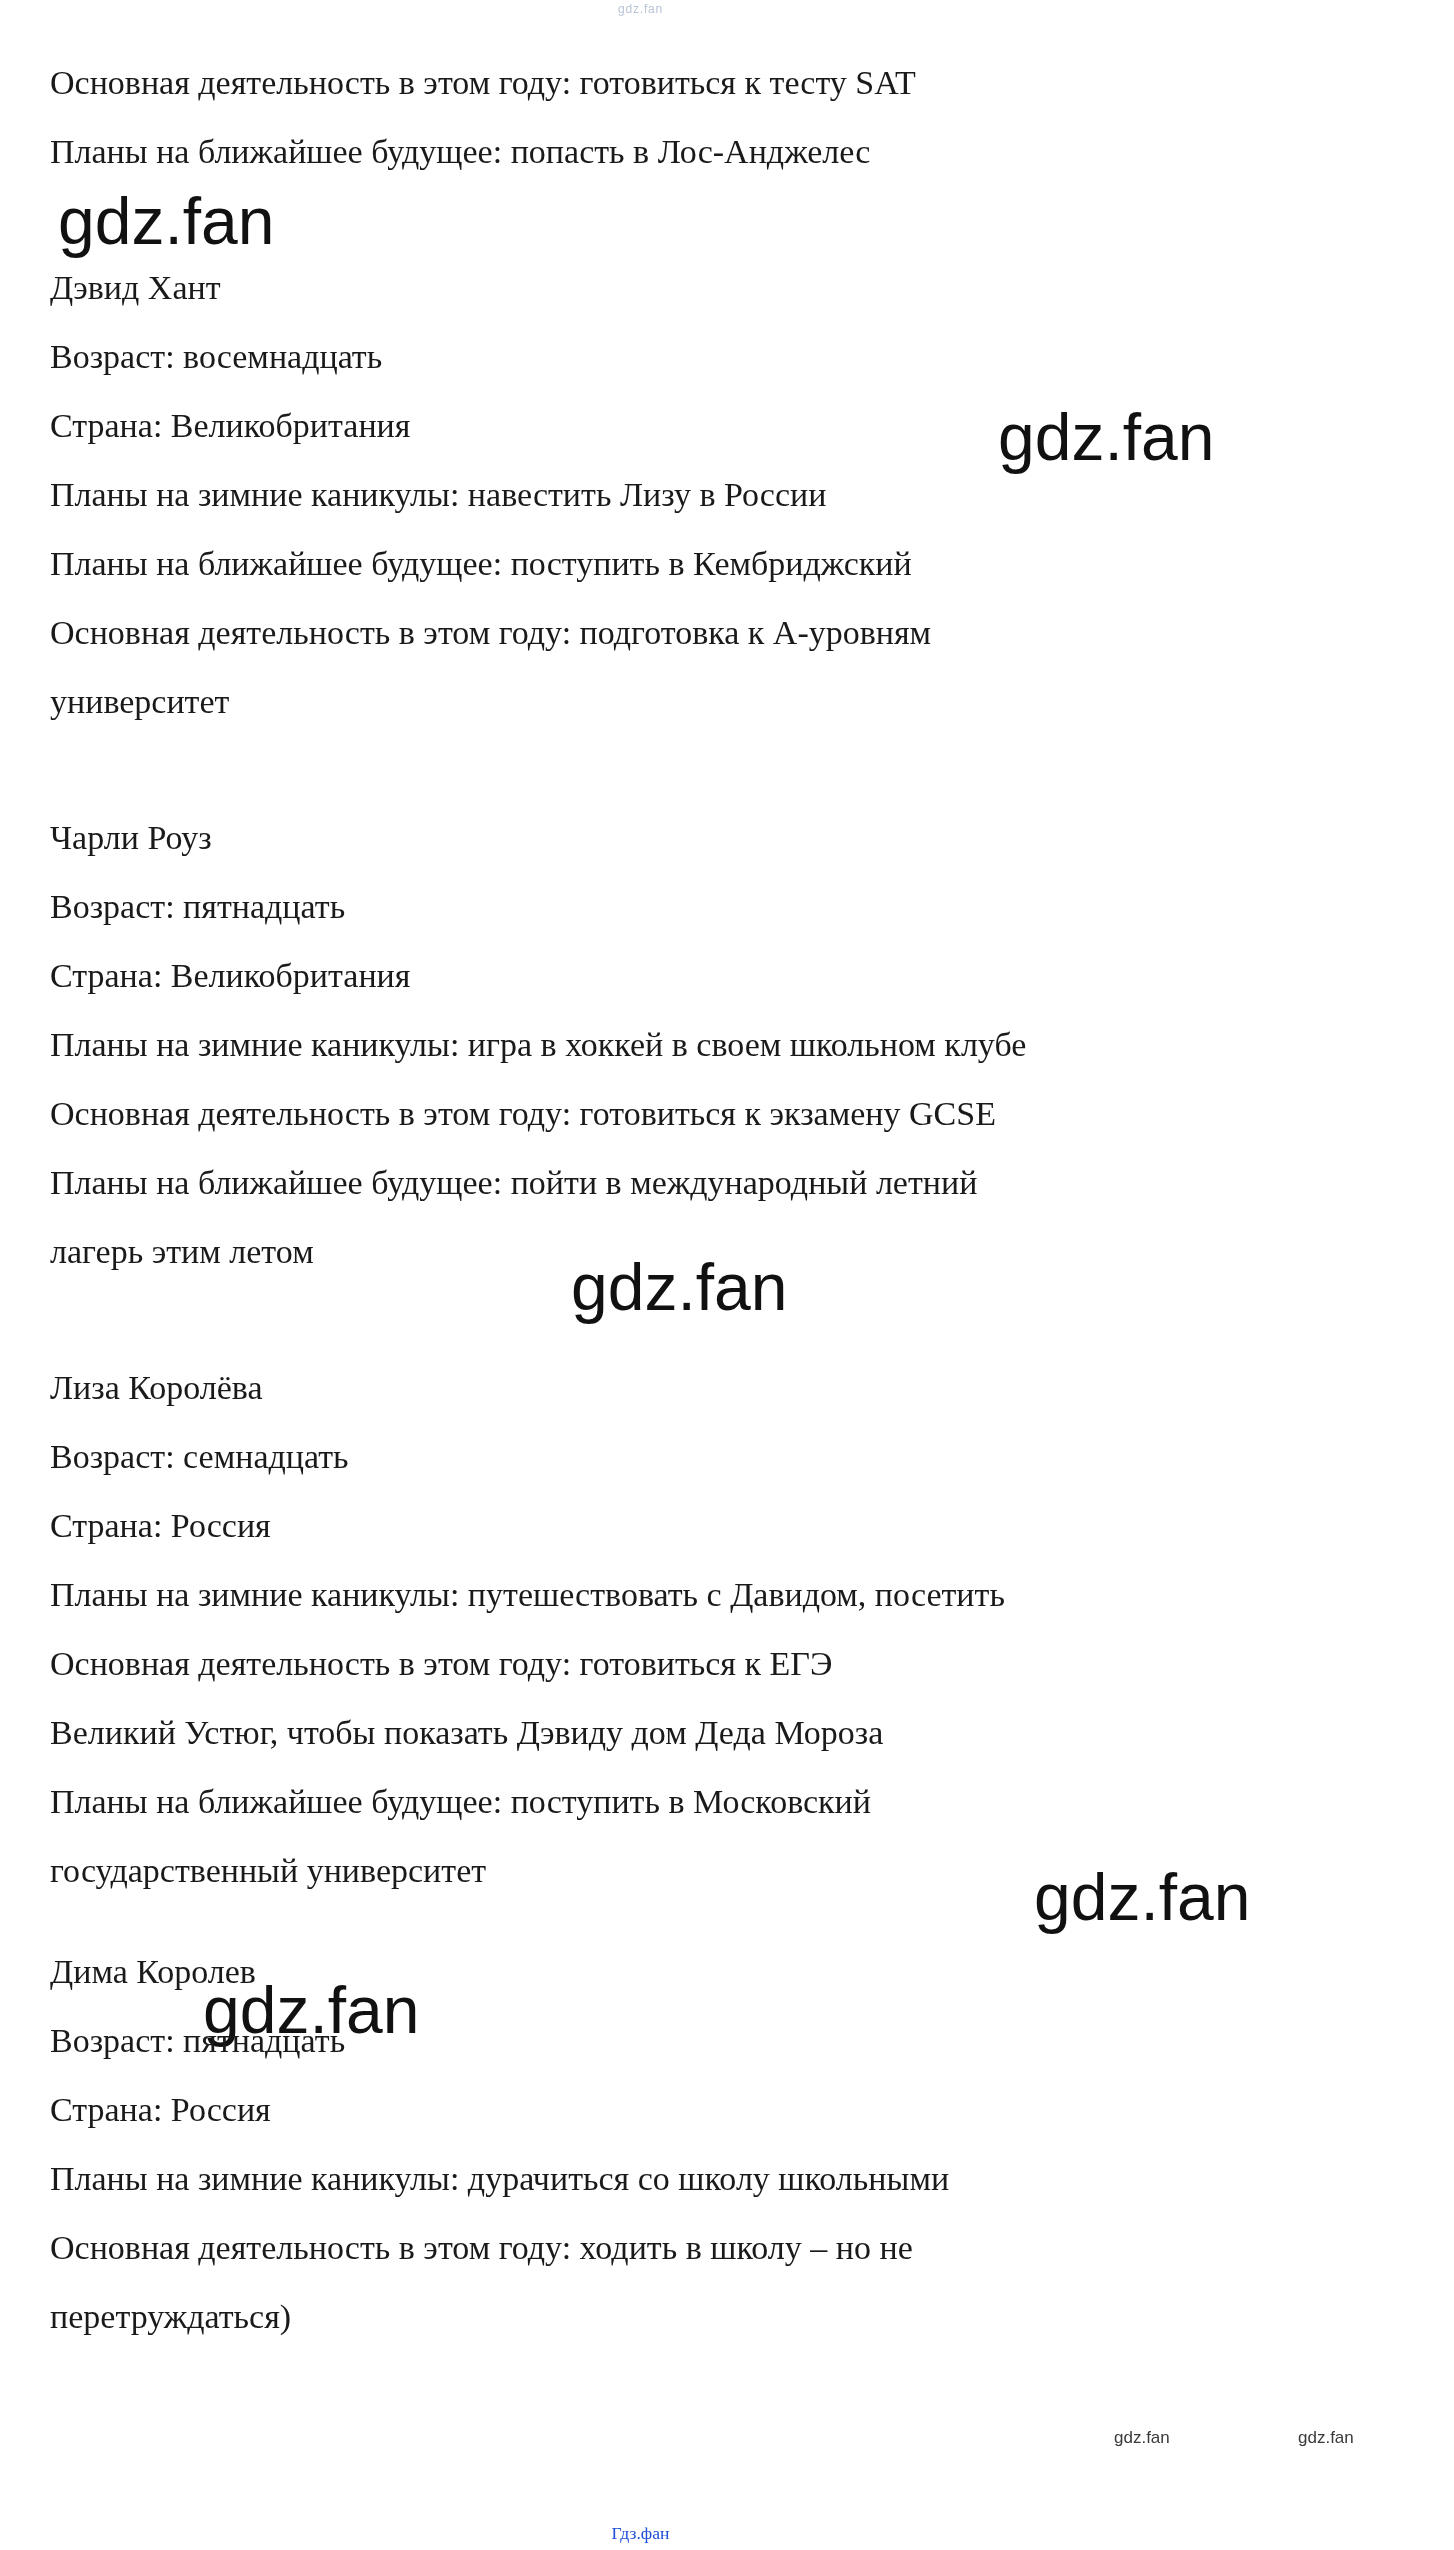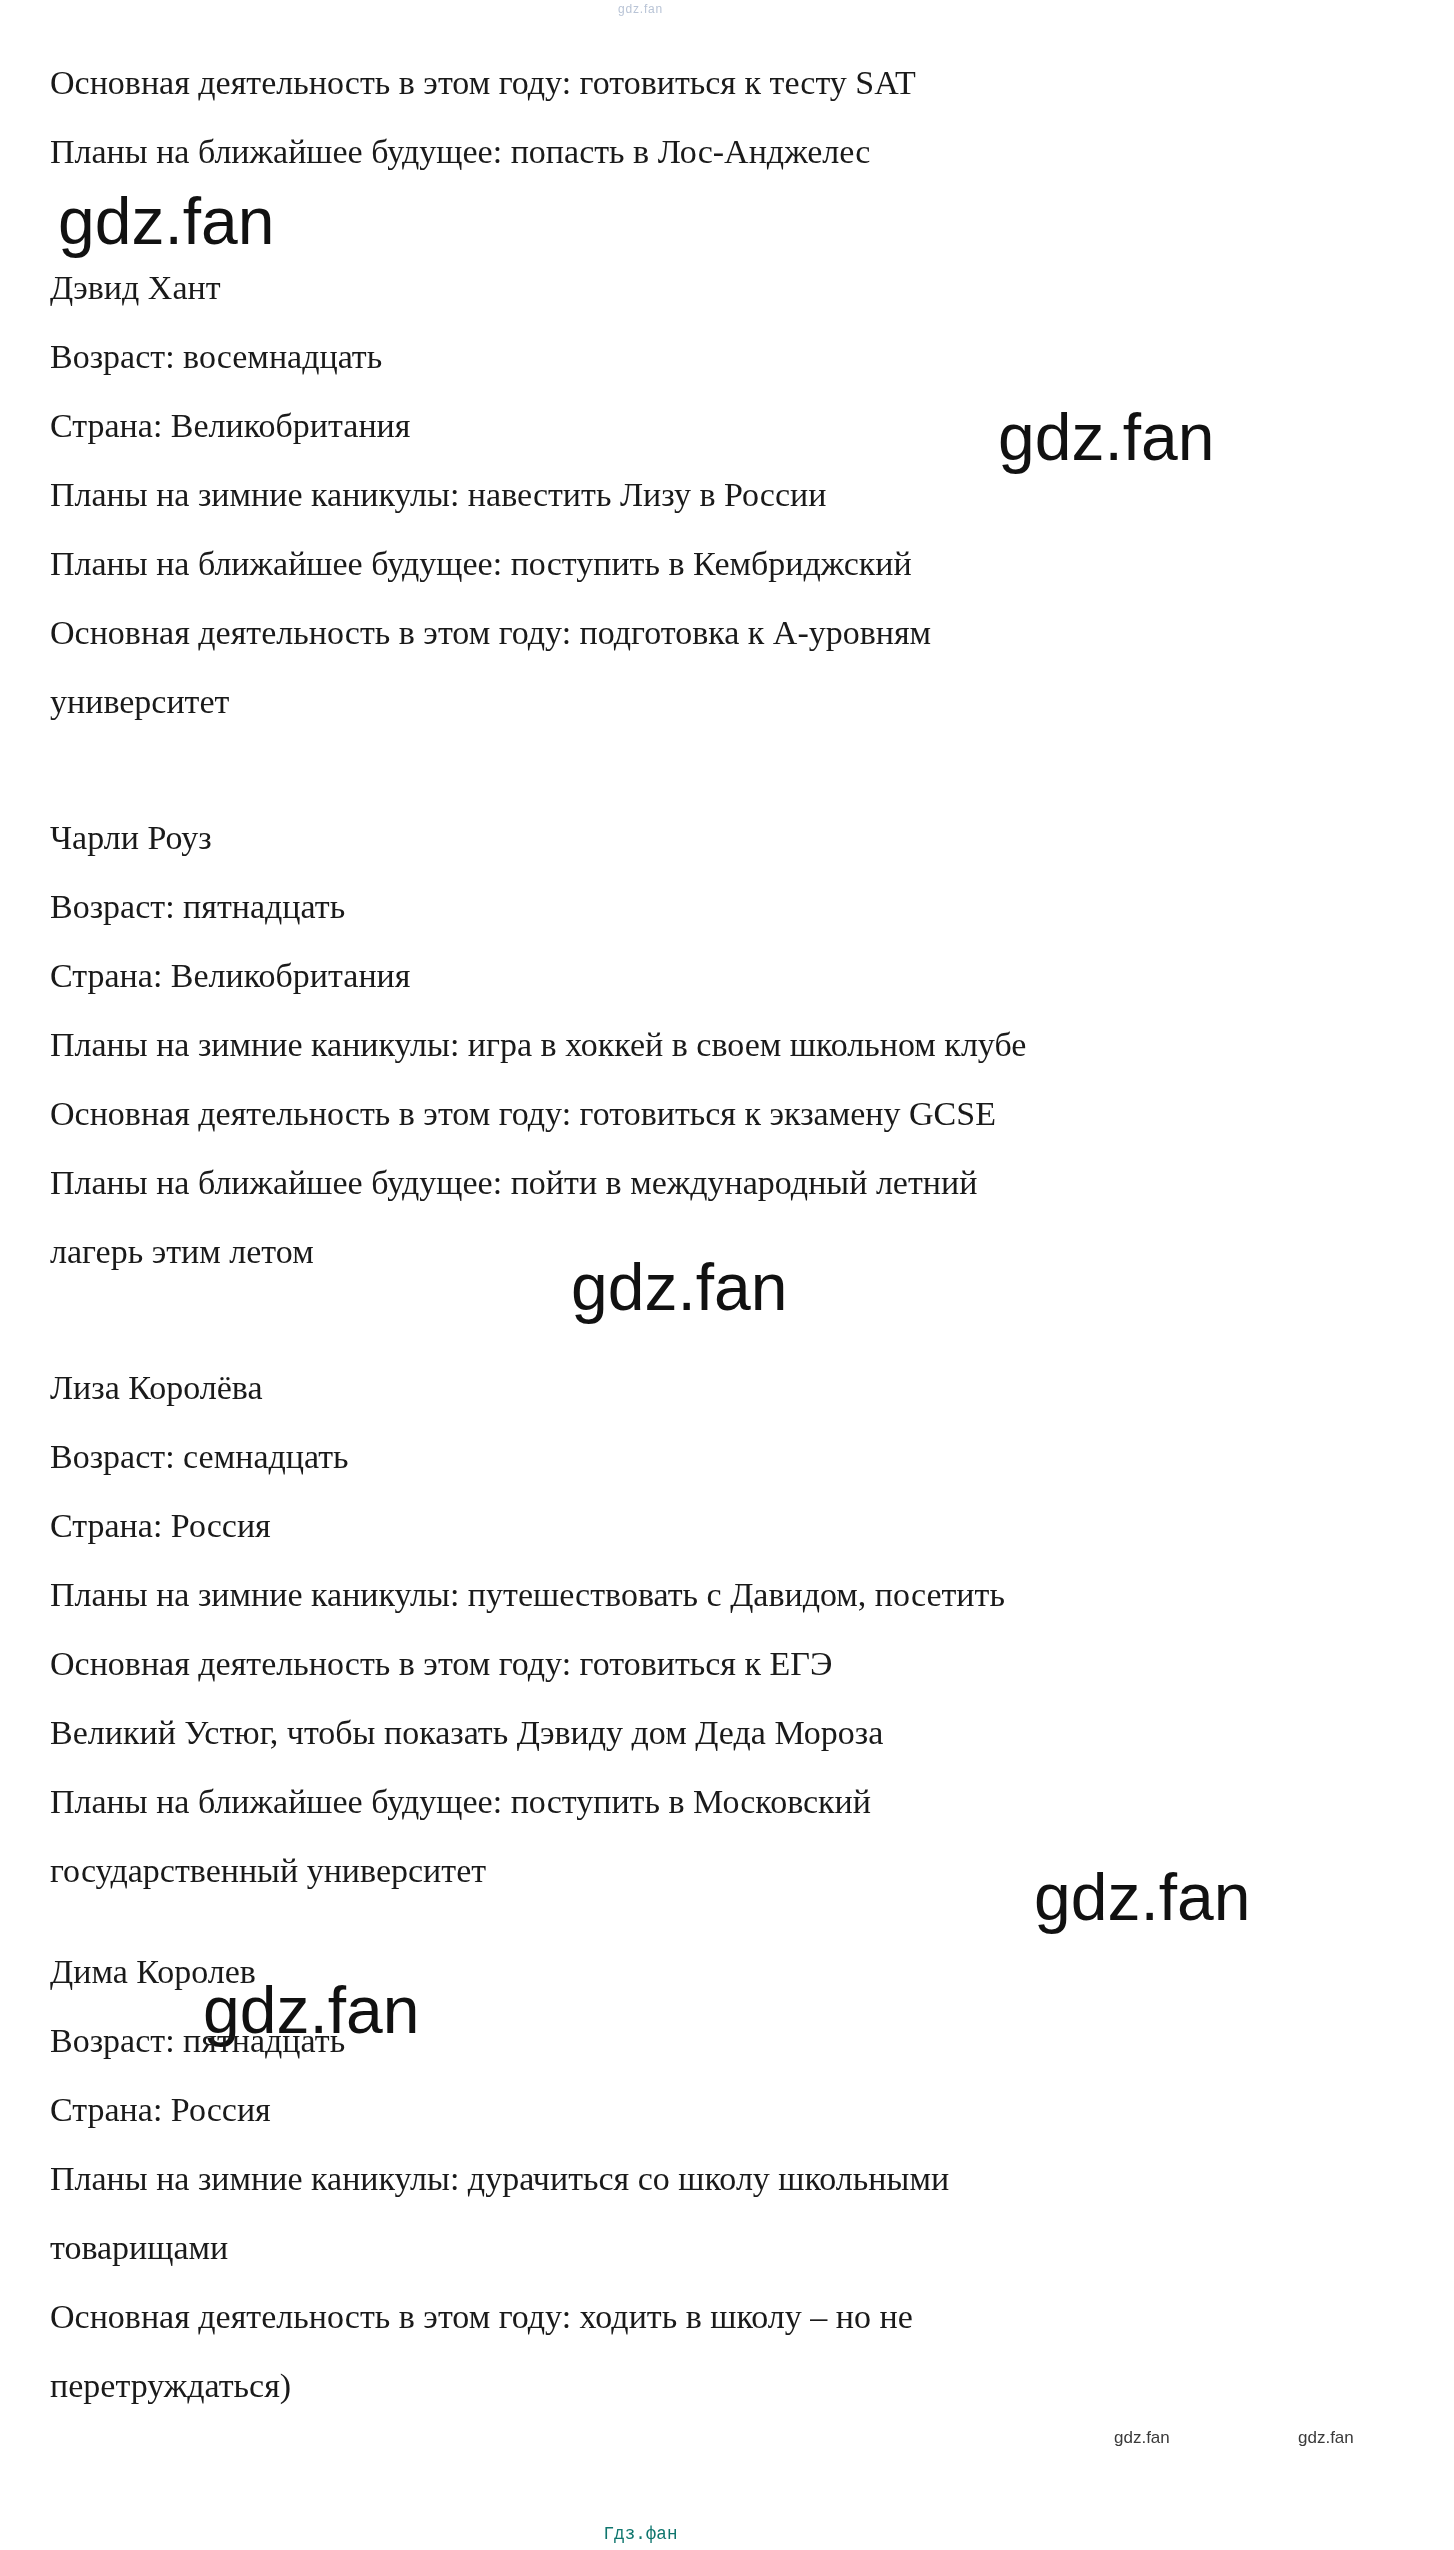--- a/index.html
+++ b/index.html
@@ -68,23 +68,23 @@
     z-index: 1;
     white-space: nowrap;
   }
   .wm-s1 { left: 1114px; top: 2428px; }
   .wm-s2 { left: 1298px; top: 2428px; }
   .footer-mark {
     position: absolute;
     bottom: 6.4px;
     left: 50%;
     transform: translateX(-50%);
-    font-family: Liberation Mono, monospace;
+    font-family: Liberation Serif, serif;
     font-size: 17.6px;
-    color: #0f766e;
+    color: #1d4ed8;
     white-space: nowrap;
   }
 </style>
 </head>
 <body>
 
 <div class="page">
 
   <div class="top-mark">gdz.fan</div>
 
@@ -122,20 +122,19 @@
     <div class="doc-line">Планы на зимние каникулы: путешествовать с Давидом, посетить</div>
     <div class="doc-line">Основная деятельность в этом году: готовиться к ЕГЭ</div>
     <div class="doc-line">Великий Устюг, чтобы показать Дэвиду дом Деда Мороза</div>
     <div class="doc-line">Планы на ближайшее будущее: поступить в Московский</div>
     <div class="doc-line">государственный университет</div>
     <div class="spacer-small"></div>
     <div class="doc-line">Дима Королев</div>
     <div class="doc-line">Возраст: пятнадцать</div>
     <div class="doc-line">Страна: Россия</div>
     <div class="doc-line">Планы на зимние каникулы: дурачиться со школу школьными</div>
-    <div class="doc-line">товарищами</div>
     <div class="doc-line">Основная деятельность в этом году: ходить в школу – но не</div>
     <div class="doc-line">перетруждаться)</div>
   </div>
 
   <div class="footer-mark">Гдз.фан</div>
 </div>
 
 
 </body></html>

